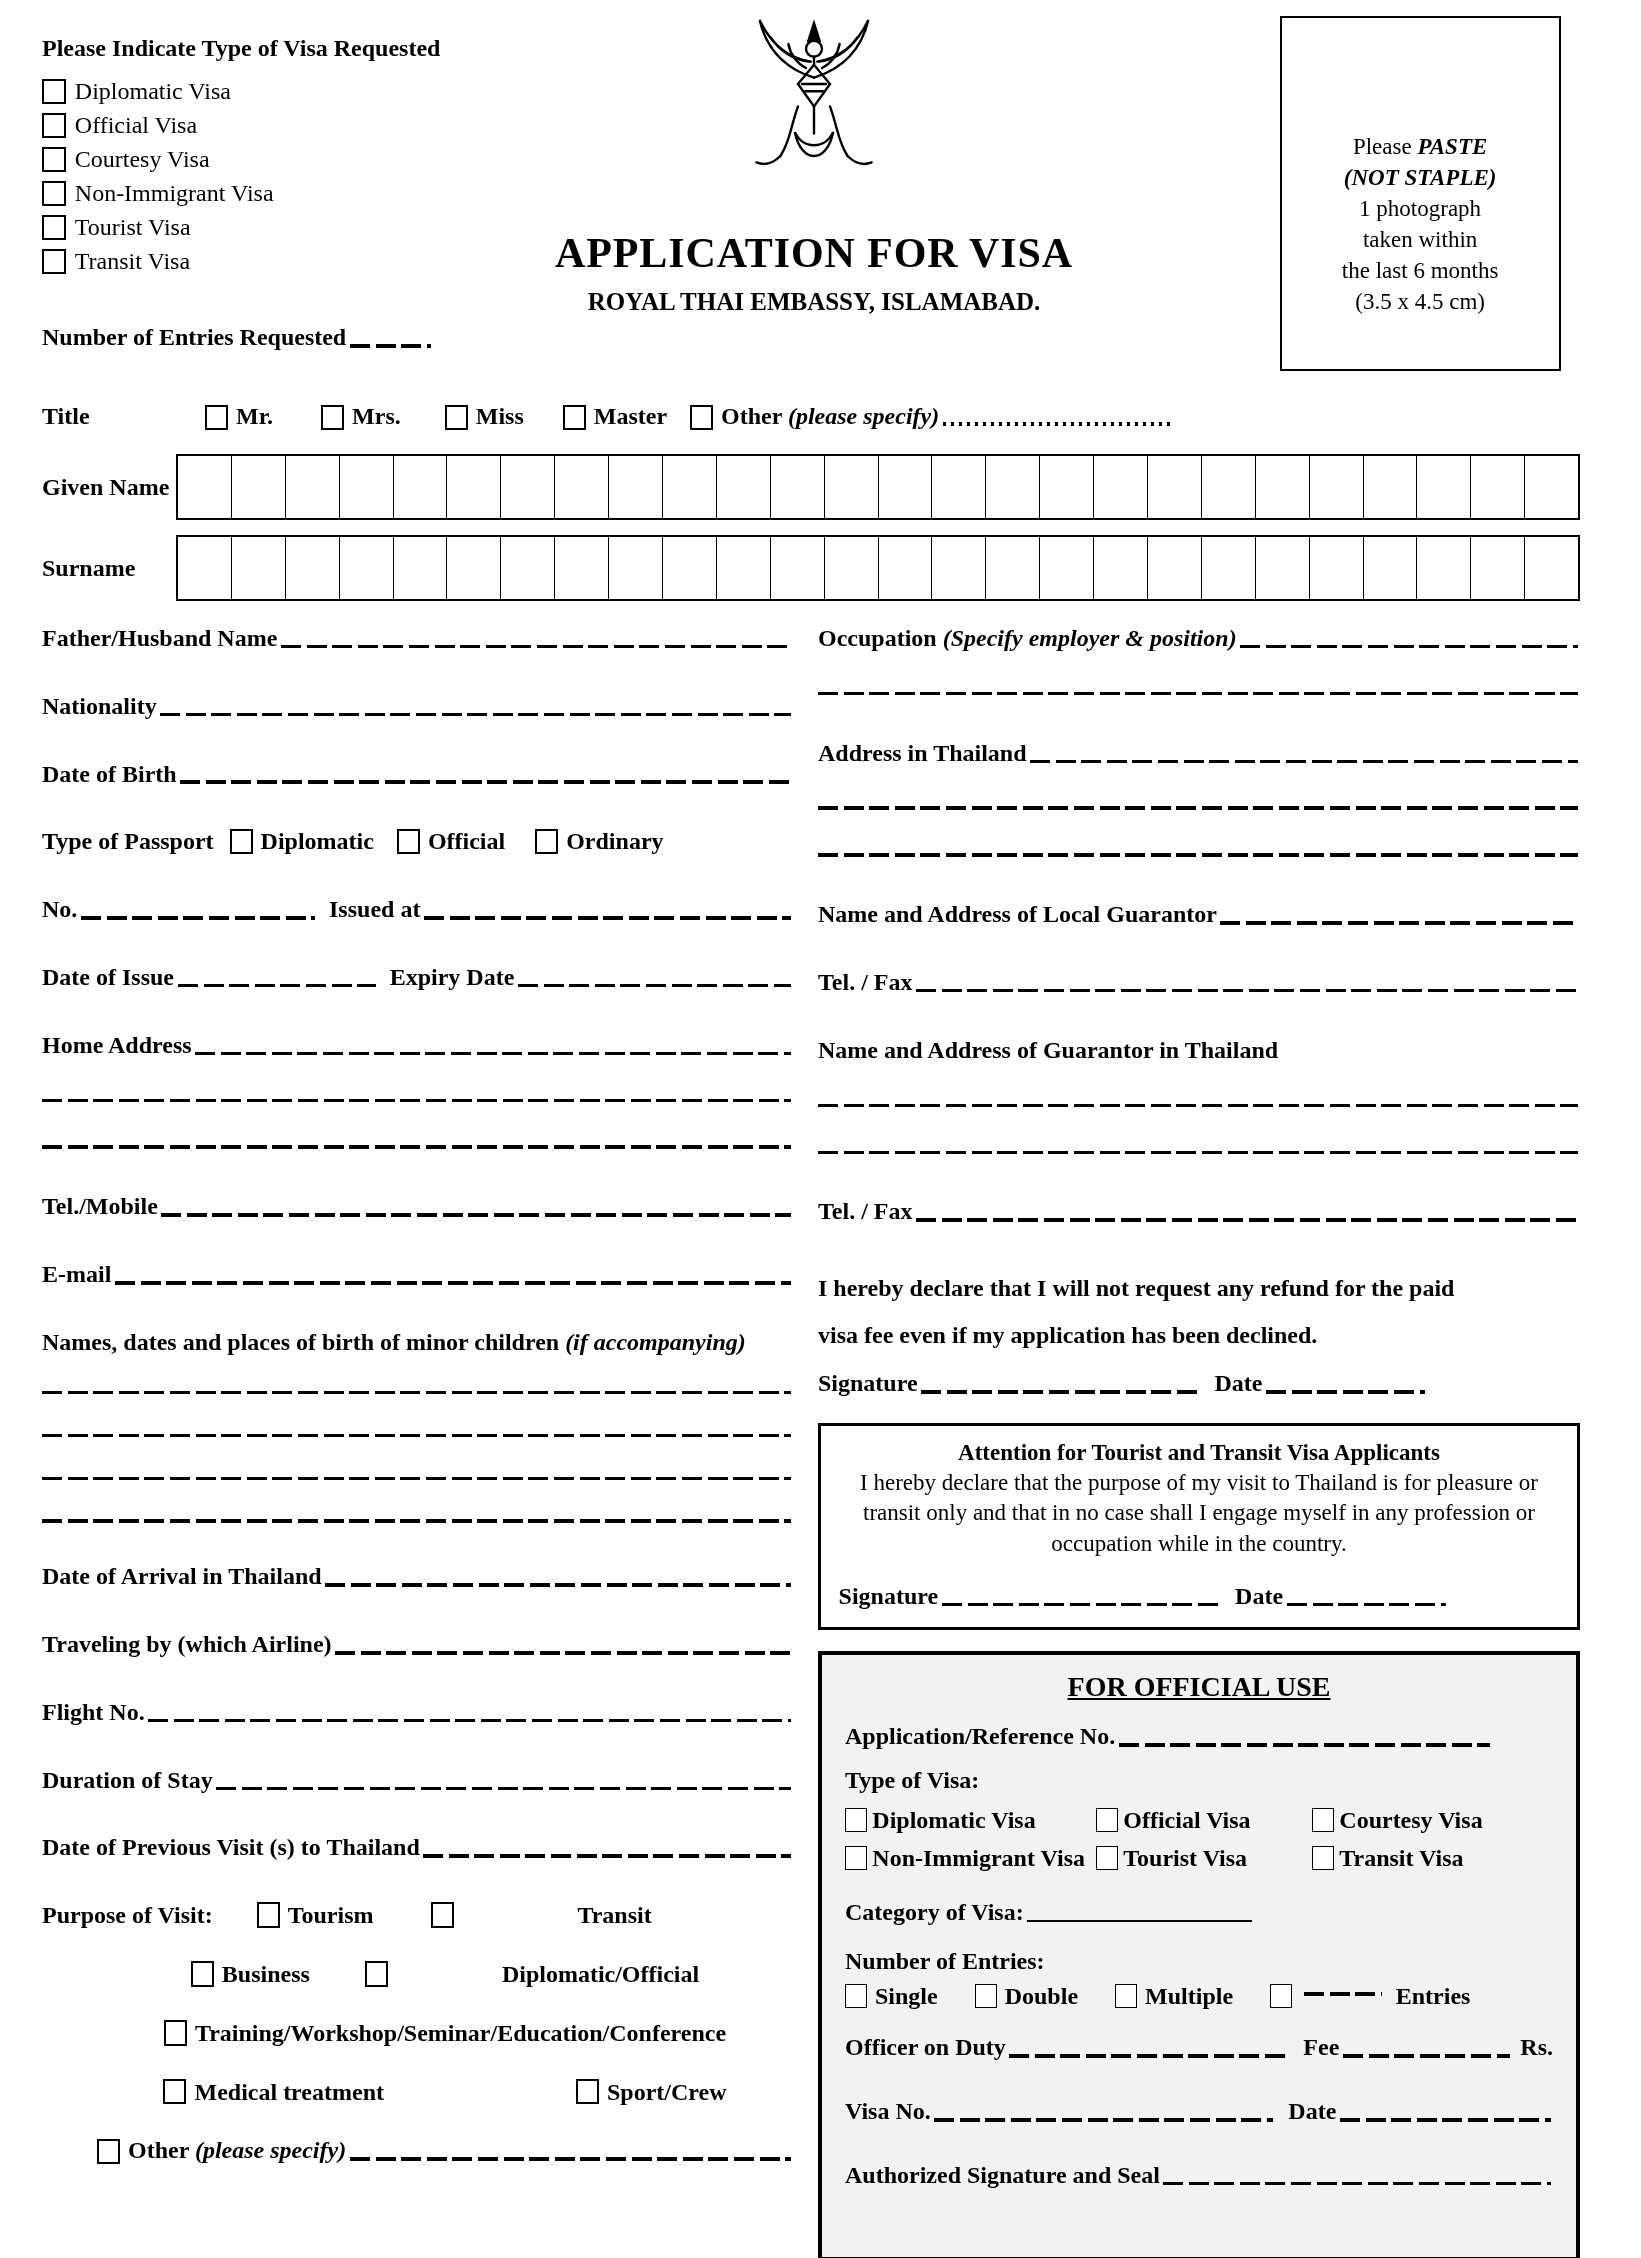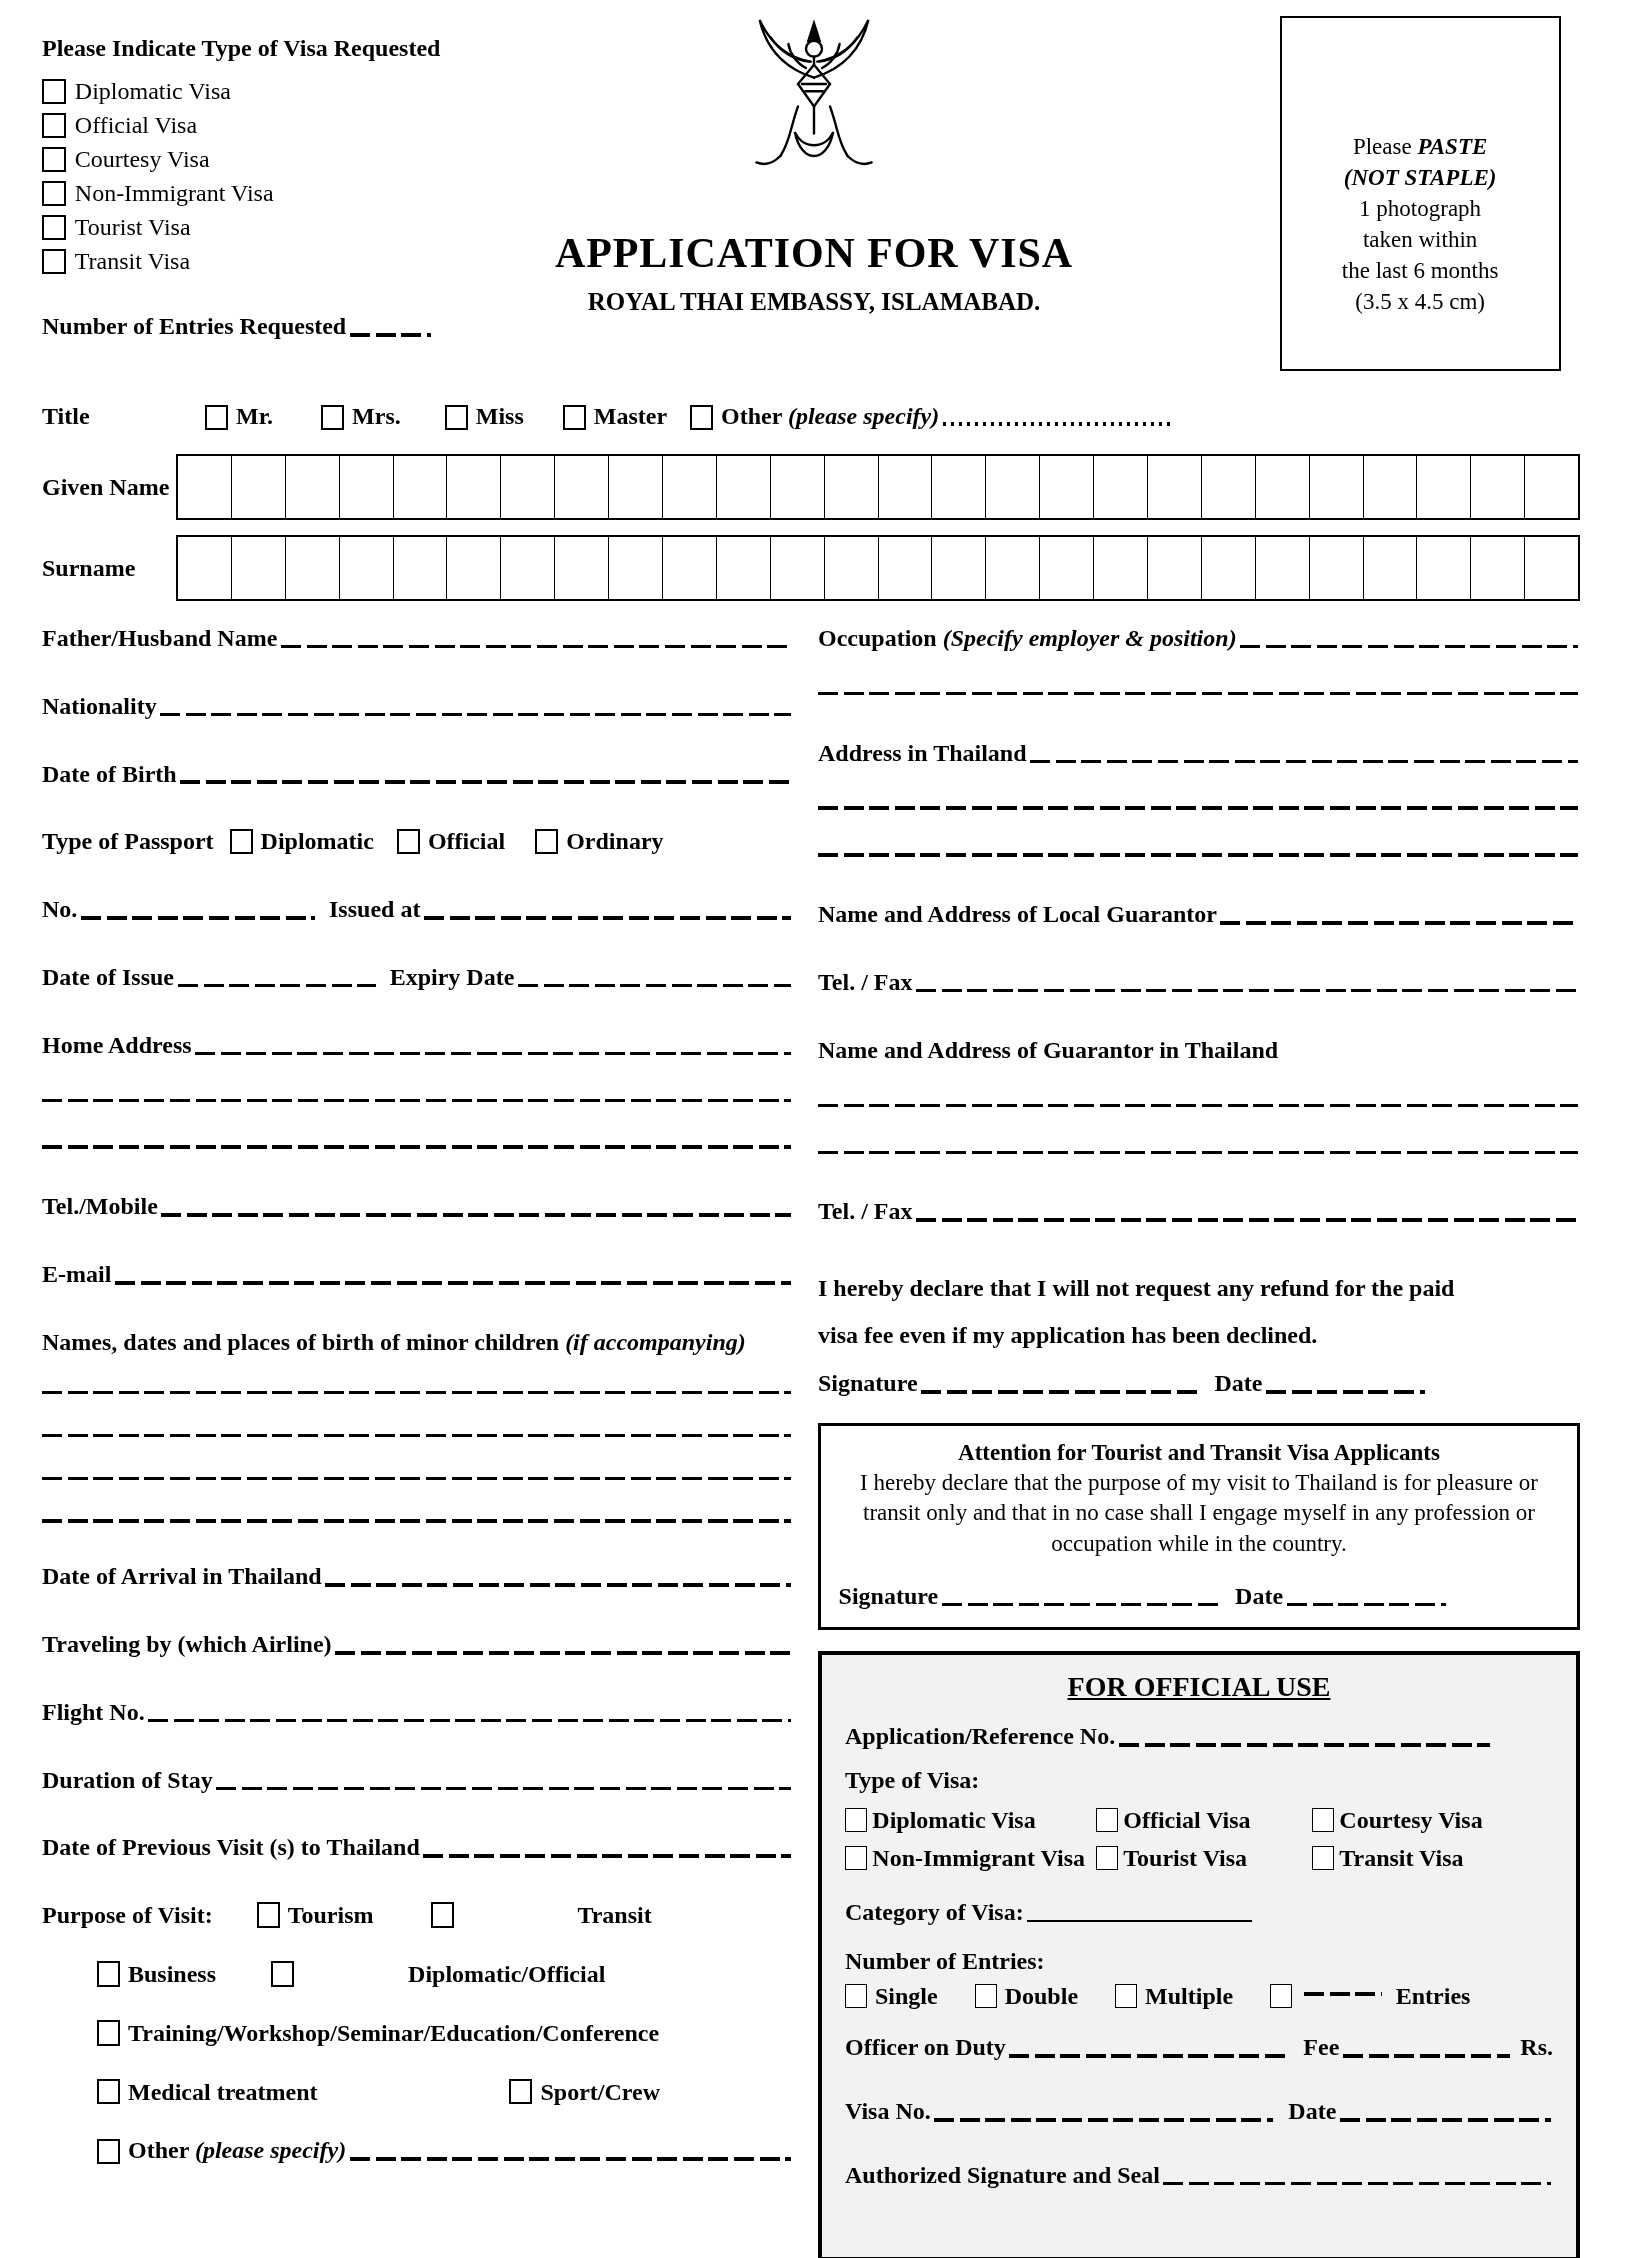--- a/index.html
+++ b/index.html
@@ -37,21 +37,21 @@
   .vt-item .cb { width:24px; height:25.6px; margin-right:8.8px; }
   .center-head { position:absolute; left:481px; top:0; width:582px; text-align:center; }
   .emblem { height:194px; display:flex; justify-content:center; }
   .main-title { font-size:42px; font-weight:bold; letter-spacing:0.9px; margin-top:23px; }
   .sub-title { font-size:25px; font-weight:bold; margin-top:10.6px; }
   .photo-box {
     position:absolute; right:19.4px; top:3.5px; width:281px; height:355px;
     border:2.6px solid #000; text-align:center; padding-top:113px;
     font-size:23px; line-height:1.35;
   }
-  .entries-row { position:absolute; left:0; top:300px; display:flex; align-items:flex-end; width:441px; }
+  .entries-row { position:absolute; left:0; top:311px; display:flex; align-items:flex-end; width:441px; }
   .entries-row .ln { flex:0 0 81px; }
 
   
   .title-row { display:flex; align-items:flex-end; margin:8.8px 0 23px 0; }
   .title-row .lbl { font-weight:bold; }
   .t-label { width:163px; }
   .t-gap1 { width:48px; } .t-gap2 { width:44px; } .t-gap3 { width:39px; } .t-gap4 { width:23px; }
 
   
   .name-row { display:flex; align-items:center; margin-bottom:15px; }
@@ -65,21 +65,21 @@
   .col-l { width:776px; flex:none; padding-right:25px; }
   .col-r { flex:1; }
   .f { margin-bottom:39px; }
   .f .lbl { font-weight:bold; }
   .blank { margin-bottom:39px; }
   .blank .ln { margin-left:0; }
   .children-lines .blank { margin-bottom:35px; }
   .purpose { margin-top:7px; }
   .p-row { display:flex; align-items:center; margin-bottom:30px; }
   .p-row .lbl { font-weight:bold; }
-  .indent { padding-left:55px; }
+  .indent { padding-left:55px;justify-content:center; }
 
   
   .decl { font-weight:bold; line-height:1.95; margin-bottom:10.6px; }
   .sig-row { display:flex; align-items:flex-end; margin-bottom:25px; }
   .sig-row .lbl { font-weight:bold; }
   .sig-row .ln.sig { flex:0 0 281px; }
   .sig-row .ln.dt { flex:0 0 159px; }
   .attention {
     border:3.5px solid #000; padding:14px 17.6px 16px 17.6px; margin-bottom:21px;text-align:center;
   }

